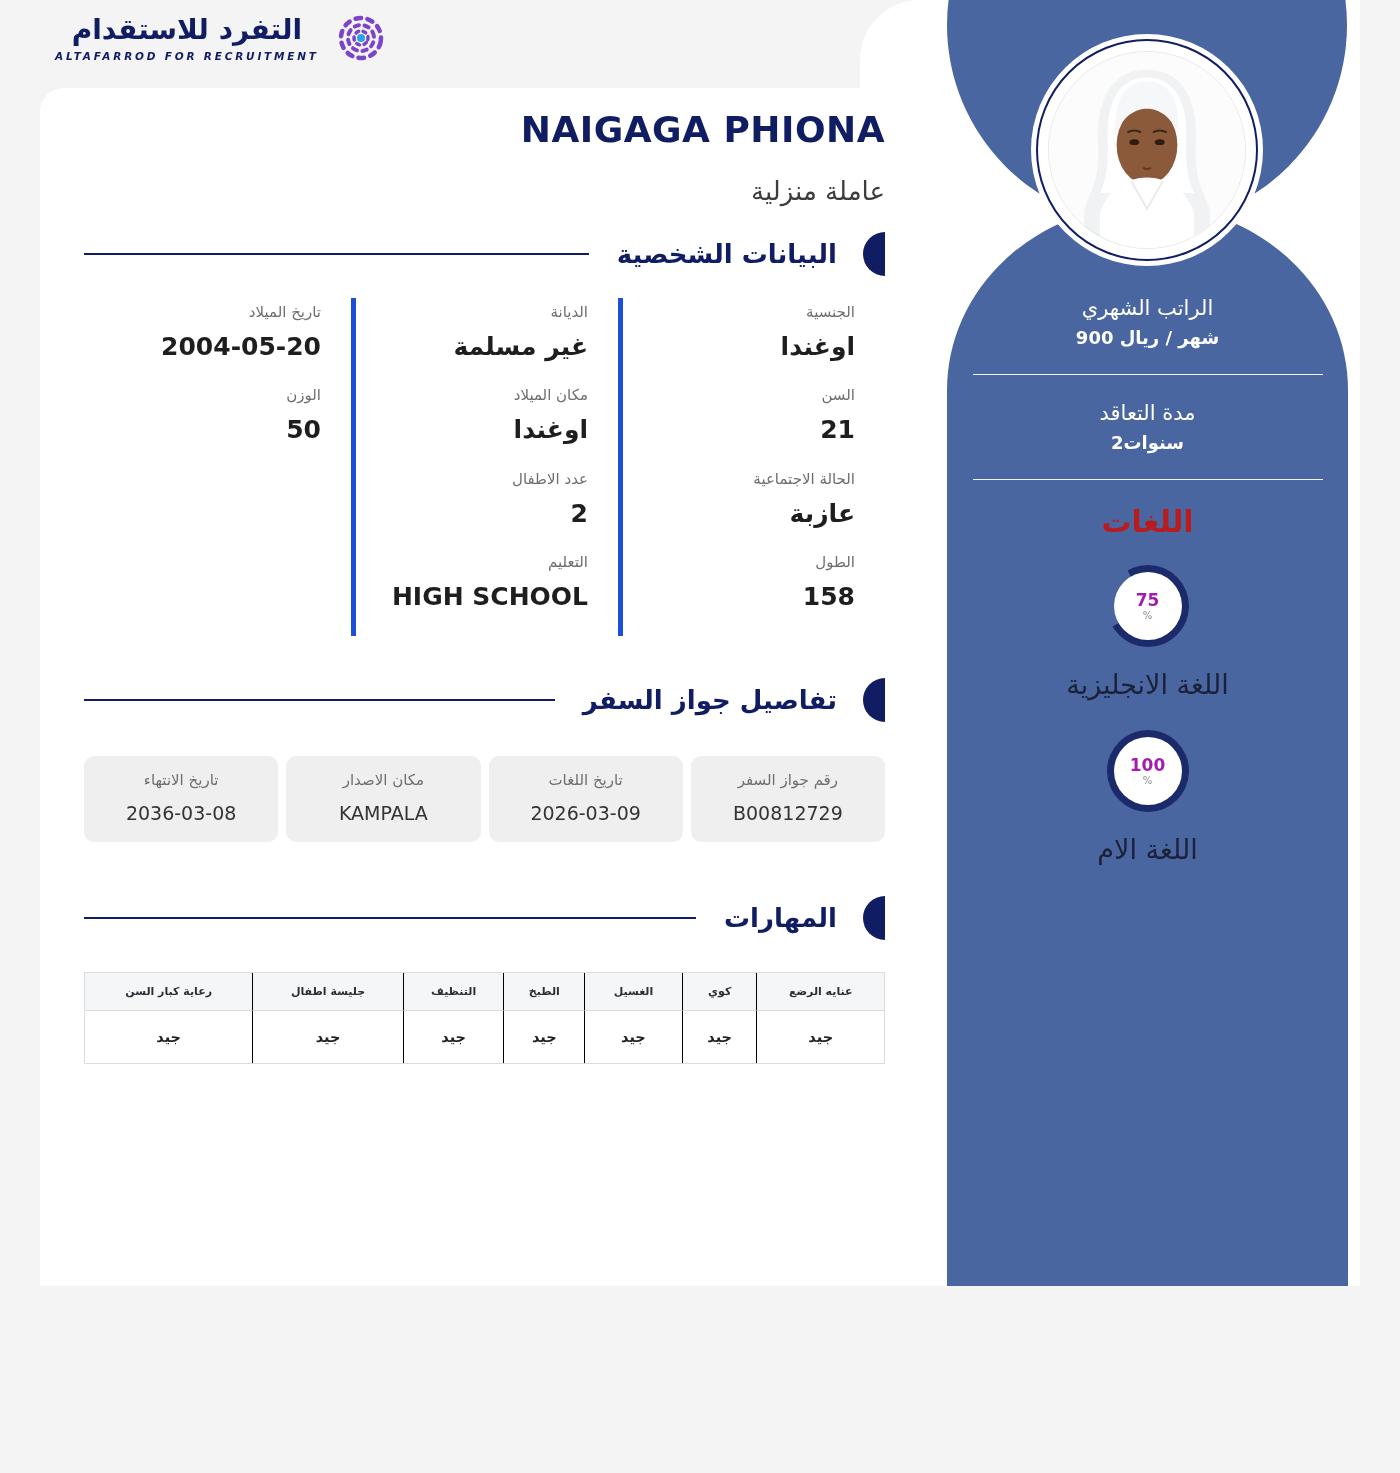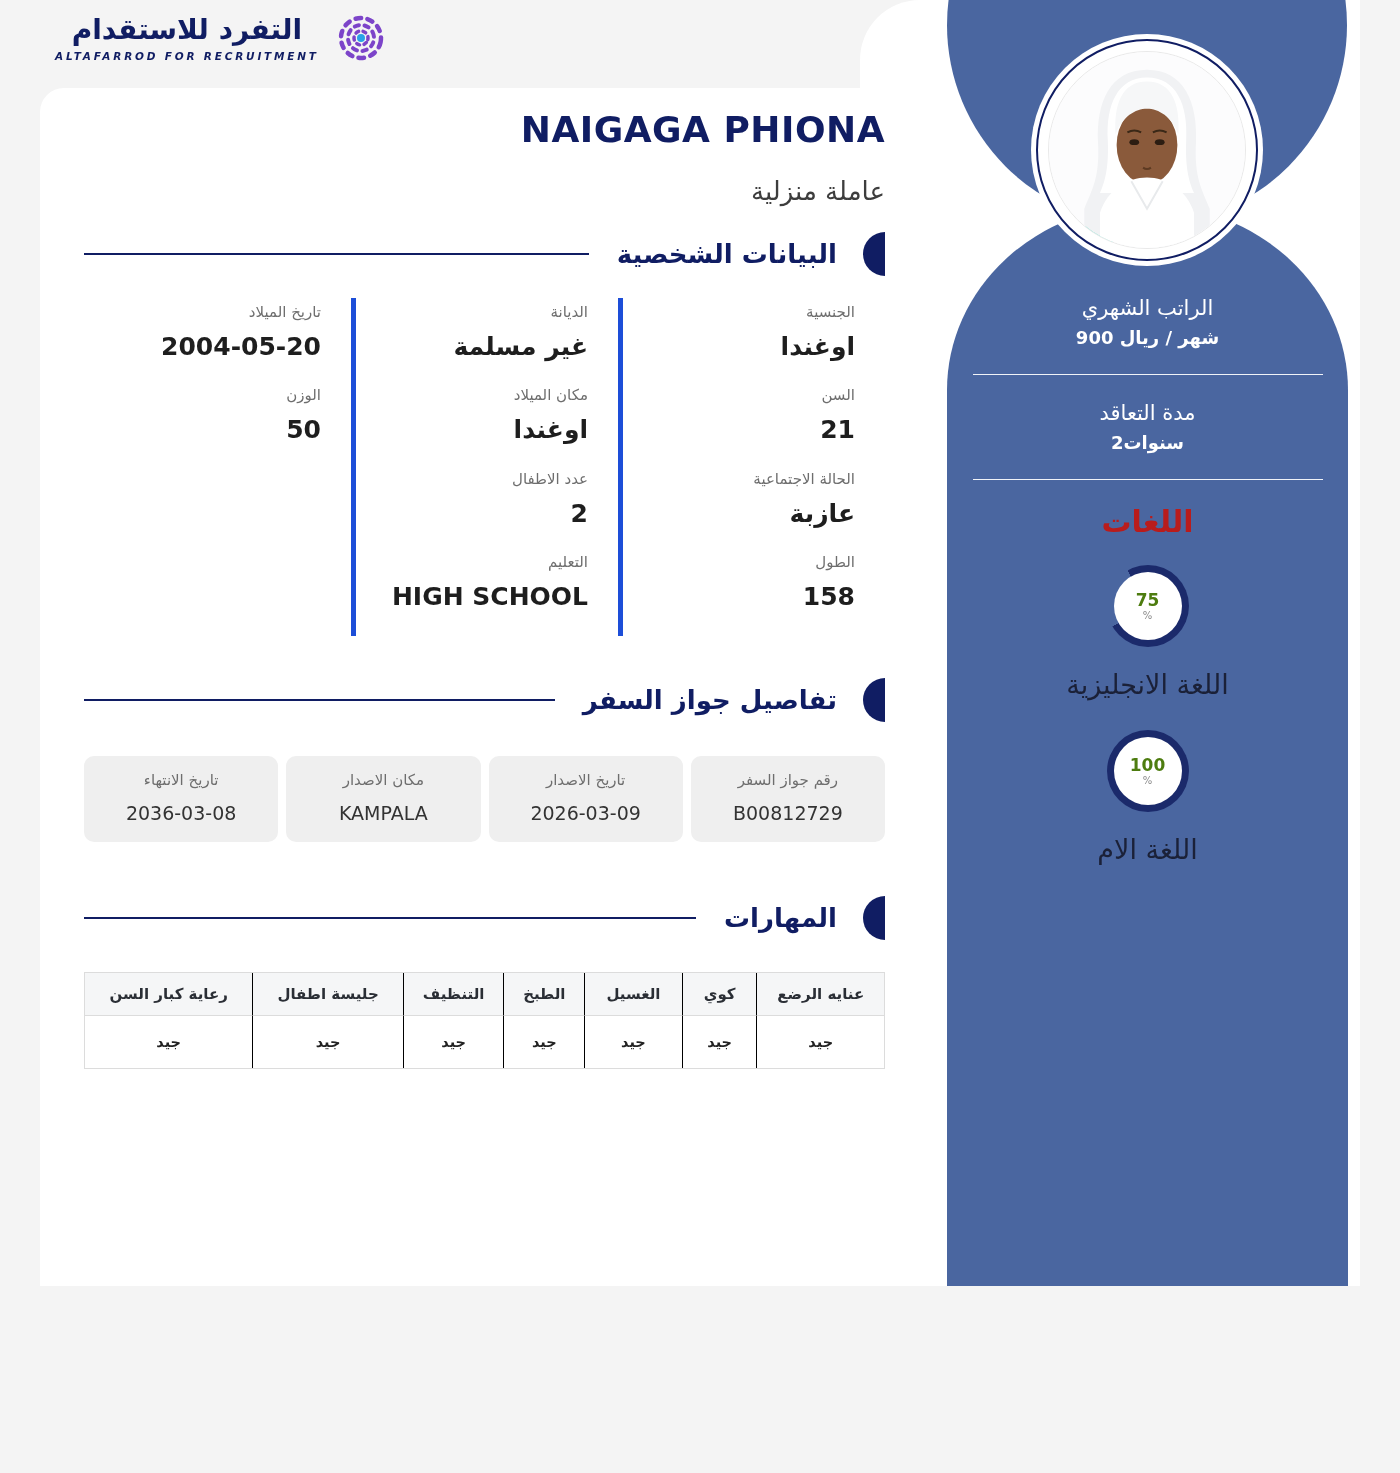--- a/index.html
+++ b/index.html
@@ -30,21 +30,21 @@
 
   .side-content { position:absolute; top:296px; left:0; right:0; direction:rtl; text-align:center; color:#fff; }
   .side-label { font-size:21px; font-weight:400; }
   .side-value { margin-top:7px; font-size:18px; font-weight:700; direction:ltr; }
   .side-div { height:1px; background:rgba(255,255,255,.92); margin:26px 25px 0 26px; }
   .side-label.ct { margin-top:26px; }
   .langs-title { margin-top:24px; color:#b91c1c; font-size:30px; font-weight:700; }
   .ring { position:relative; width:82px; height:82px; border-radius:50%; margin:26px auto 0; }
   .ring.second { margin-top:30px; }
   .ring-core { position:absolute; inset:7px; background:#fff; border-radius:50%; display:flex; flex-direction:column; align-items:center; justify-content:center; }
-  .ring-num { font-size:17px; font-weight:700; color:#4d7c0f; line-height:1; }
+  .ring-num { font-size:17px; font-weight:700; color:#a21caf; line-height:1; }
   .ring-unit { font-size:10px; color:#8a8a8a; margin-top:2px; line-height:1; }
   .lang-name { margin-top:22px; color:#1b2138; font-size:27px; font-weight:500; }
 
   
   .main { position:absolute; left:84px; top:88px; width:801px; }
   .name { margin-top:22px; text-align:right; color:#101d63; font-size:36px; font-weight:700; line-height:1.1; letter-spacing:.5px; }
   .job { margin-top:26px; text-align:right; color:#3d3d3d; font-size:26px; }
 
   .sec { display:flex; direction:ltr; align-items:center; }
   .sec.s1 { margin-top:26px; } .sec.s2 { margin-top:42px; } .sec.s3 { margin-top:54px; }
@@ -62,21 +62,21 @@
   .cards { margin-top:34px; display:flex; direction:rtl; gap:8px; }
   .pcard { flex:1; background:#efefef; border-radius:10px; text-align:center; padding:15px 0 18px; }
   .pcard .lbl { color:#6e6e6e; font-size:15px; }
   .pcard .val { margin-top:13px; color:#333; font-size:19px; direction:ltr; }
 
   .stable { margin-top:32px; direction:rtl; display:grid;
             grid-template-columns:1.28fr .75fr .98fr .81fr 1.01fr 1.51fr 1.68fr;
             border:1px solid #dcdcdc; background:#fff; }
   .scell { text-align:center; }
   .scell:not(.lastcol) { border-left:1px solid #000000; }
-  .shead { background:#f5f6f7; border-bottom:1px solid #dcdcdc; padding:12px 6px; color:#2a2e35; font-size:15px; font-weight:700; }
+  .shead { background:#f5f6f7; border-bottom:1px solid #dcdcdc; padding:12px 6px; color:#2a2e35; font-size:11px; font-weight:700; }
   .sval { padding:18px 6px; color:#222; font-size:14.5px; font-weight:700; }
 
   .bottom-pill { position:absolute; left:103px; top:1422px; width:42px; height:51px; background:#101d63; border-radius:22px 22px 0 0; }
 </style>
 </head>
 <body>
 
 <div class="page">
 
   <div class="logo">
@@ -217,21 +217,21 @@
       <div class="sec-title">تفاصيل جواز السفر</div>
       <div class="sec-bullet"></div>
     </div>
 
     <div class="cards">
       <div class="pcard">
         <div class="lbl">رقم جواز السفر</div>
         <div class="val">B00812729</div>
       </div>
       <div class="pcard">
-        <div class="lbl">تاريخ الاصدار</div>
+        <div class="lbl">تاريخ اللغات</div>
         <div class="val">2026-03-09</div>
       </div>
       <div class="pcard">
         <div class="lbl">مكان الاصدار</div>
         <div class="val">KAMPALA</div>
       </div>
       <div class="pcard">
         <div class="lbl">تاريخ الانتهاء</div>
         <div class="val">2036-03-08</div>
       </div>

